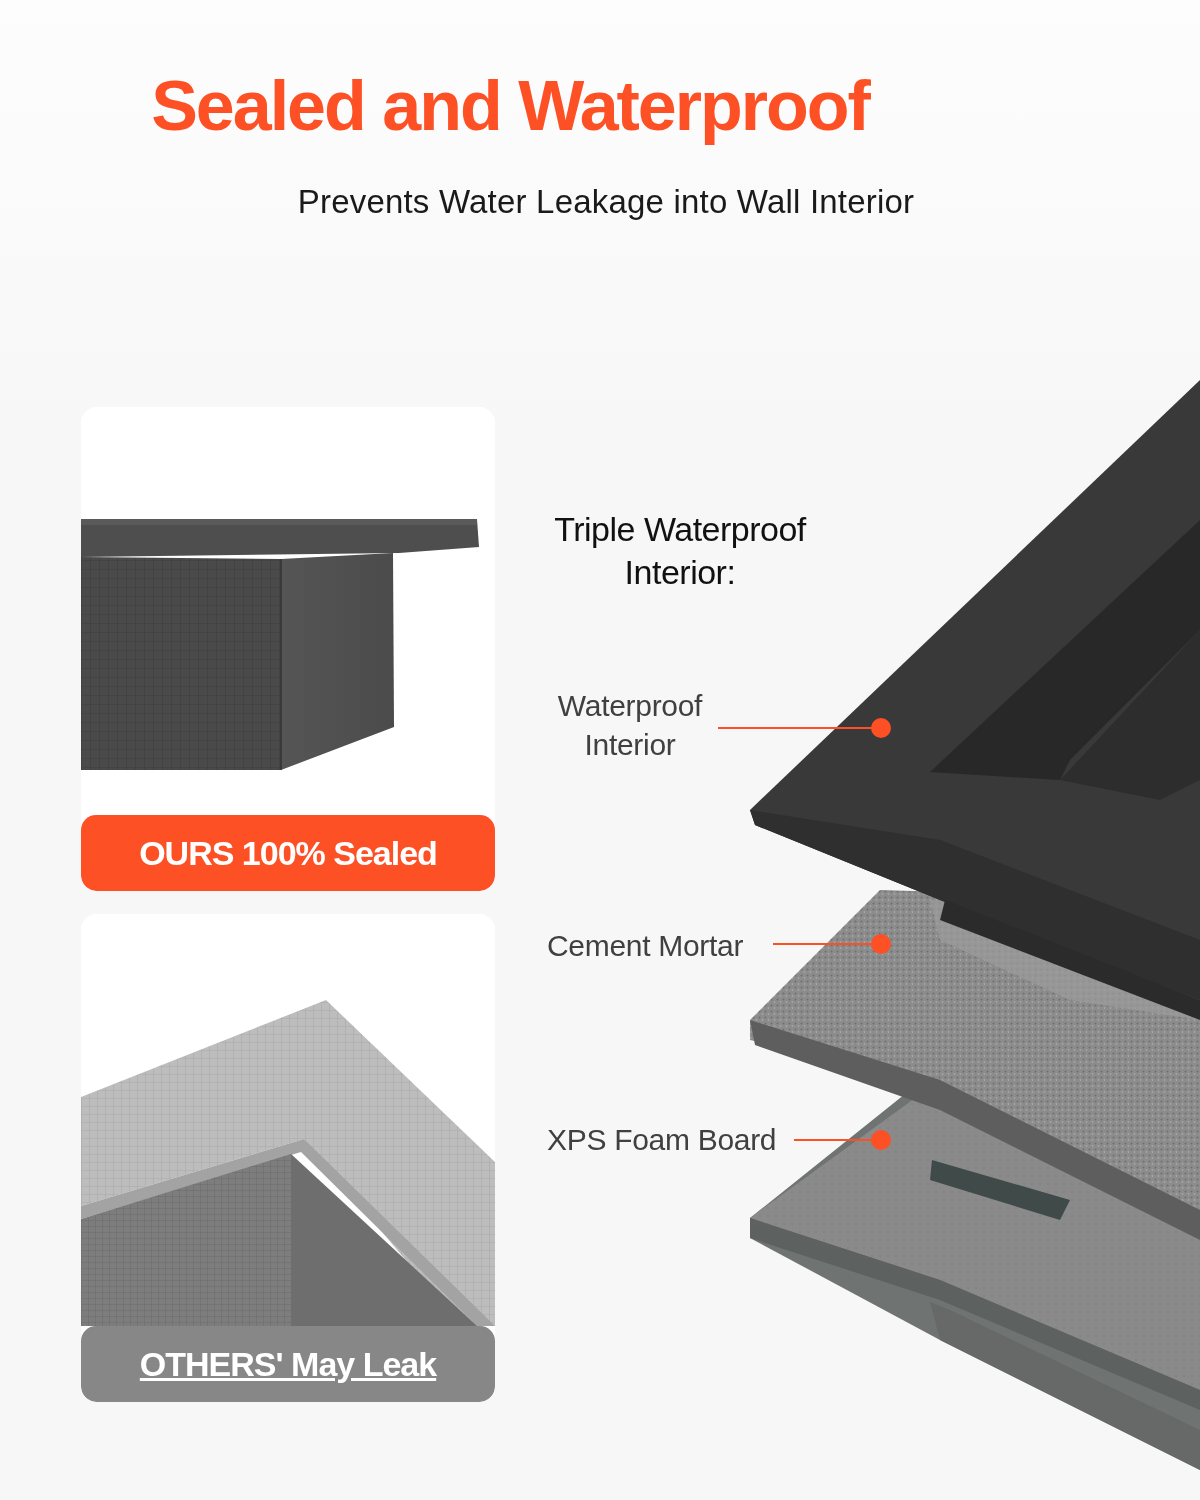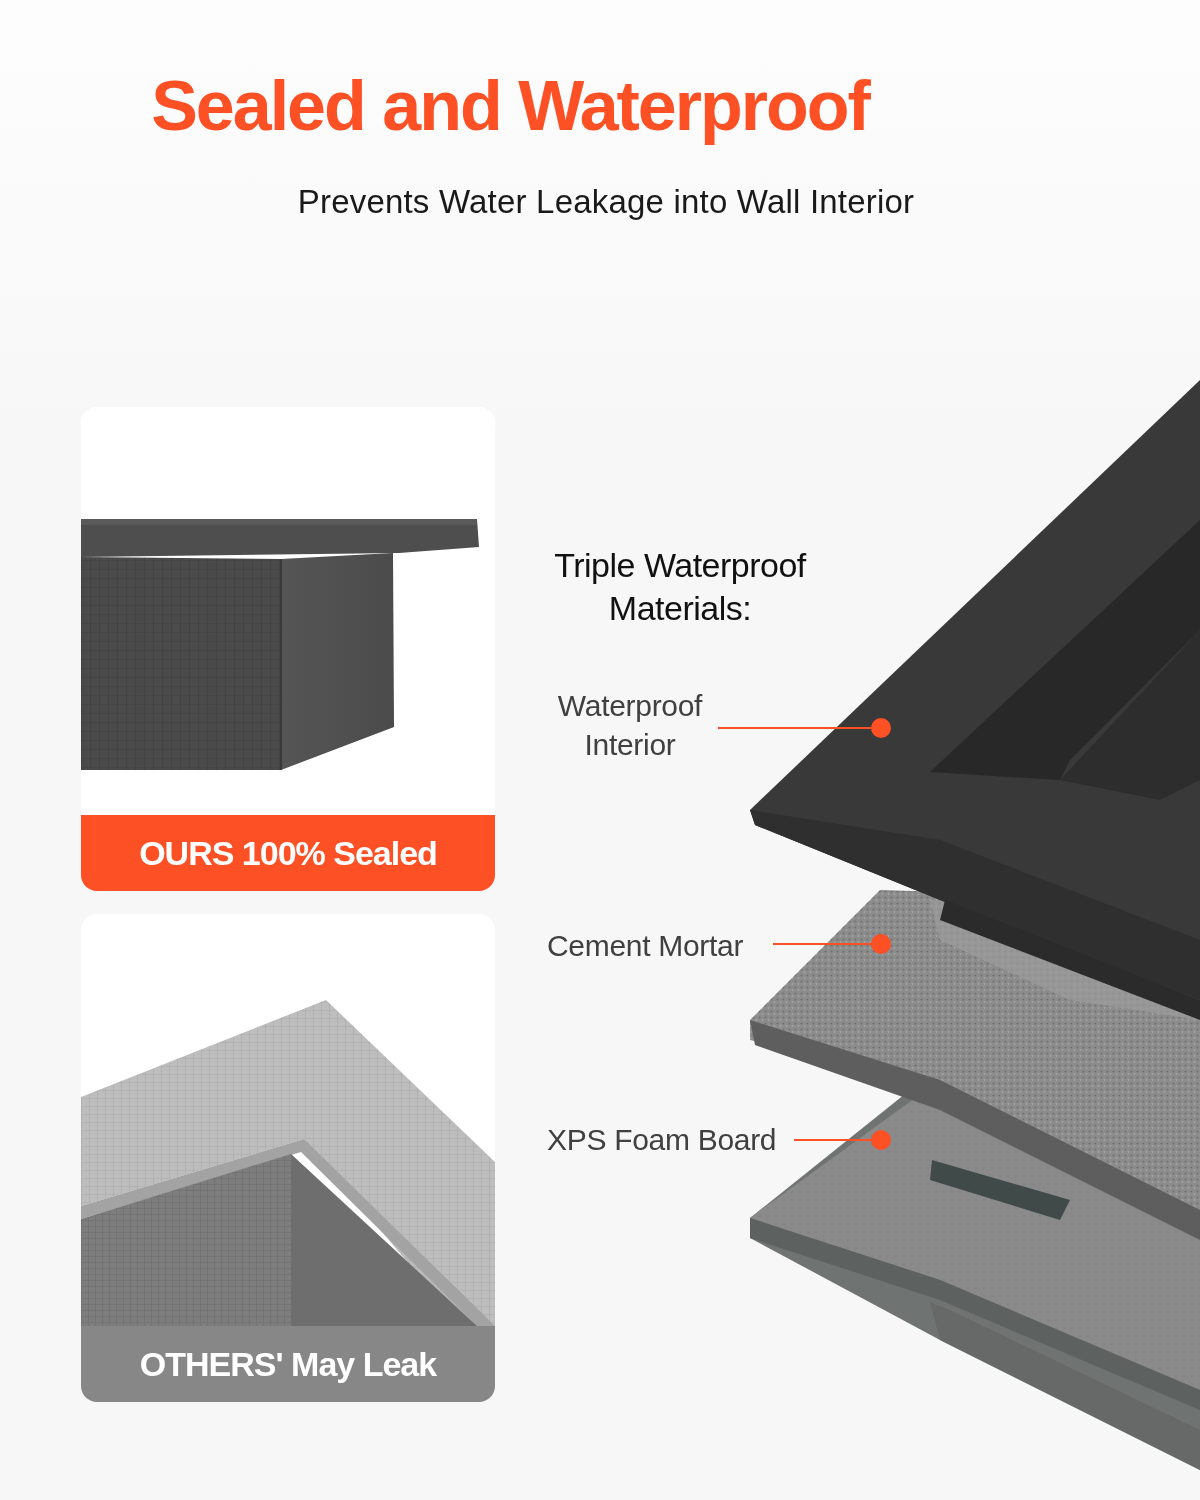--- a/index.html
+++ b/index.html
@@ -25,29 +25,29 @@
     background: #ffffff; border-radius: 16px; overflow: hidden;
   }
   .card-ours { top: 407px; height: 484px; }
   .card-others { top: 914px; height: 488px; }
   .card .photo { position: absolute; left: 0; top: 0; width: 414px; }
   .card-ours .photo { height: 408px; }
   .card-others .photo { height: 412px; }
   .card .banner {
     position: absolute; left: 0; bottom: 0; width: 414px; height: 76px;
     display: flex; align-items: center; justify-content: center;
-    color: #fff; font-weight: 700; font-size: 34px; letter-spacing: -1px;
+    color: #fff; font-weight: 700; font-size: 34px; letter-spacing: -1px; border-radius: 15px;
   }
   .card-ours .banner { background: #fd5025; }
-  .card-others .banner { background: #878787; }
+  .card-others .banner { background: #878787; text-decoration: underline; }
 
   .layers { position: absolute; left: 740px; top: 380px; width: 460px; height: 1120px; }
 
   .heading {
-    position: absolute; left: 520px; top: 544px; width: 320px;
+    position: absolute; left: 520px; top: 508px; width: 320px;
     text-align: center; font-size: 34px; line-height: 43px; color: #111;
     letter-spacing: -0.5px;
   }
   .label {
     position: absolute; font-size: 30px; line-height: 39px; color: #404040;
     letter-spacing: -0.3px; text-align: center;
   }
   .label-coating { left: 540px; top: 686px; width: 180px; }
   .label-mortar { left: 547px; top: 926px; text-align: right; }
   .label-xps { left: 547px; top: 1120px; text-align: center; }
@@ -142,21 +142,21 @@
     <polygon points="10,430 460,0 460,620 200,520 15,445" fill="#383938"></polygon>
     <polygon points="10,430 15,445 200,520 460,620 460,560 200,460" fill="#2e2f2e"></polygon>
     <polygon points="190,392 460,140 460,250 330,380 320,400" fill="#272827"></polygon>
     <polygon points="320,400 460,250 460,400 420,420" fill="#2c2d2c"></polygon>
     <polygon points="205,520 460,620 460,640 200,540" fill="#2a2b2a"></polygon>
   </g>
 </svg>
 
 <div class="heading">
   <div>Triple Waterproof</div>
-  <div>Materials:</div>
+  <div>Interior:</div>
 </div>
 
 <div class="label label-coating">
   <div>Waterproof</div>
   <div>Interior</div>
 </div>
 <div class="leader" style="left:718px; top:727px; width:160px;"></div>
 <div class="dot" style="left:871px; top:718px;"></div>
 
 <div class="label label-mortar">Cement Mortar</div>

